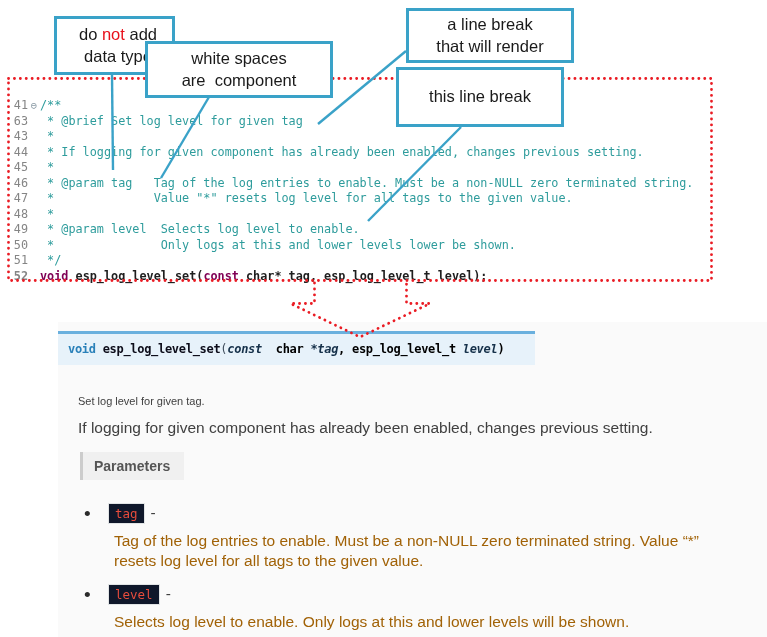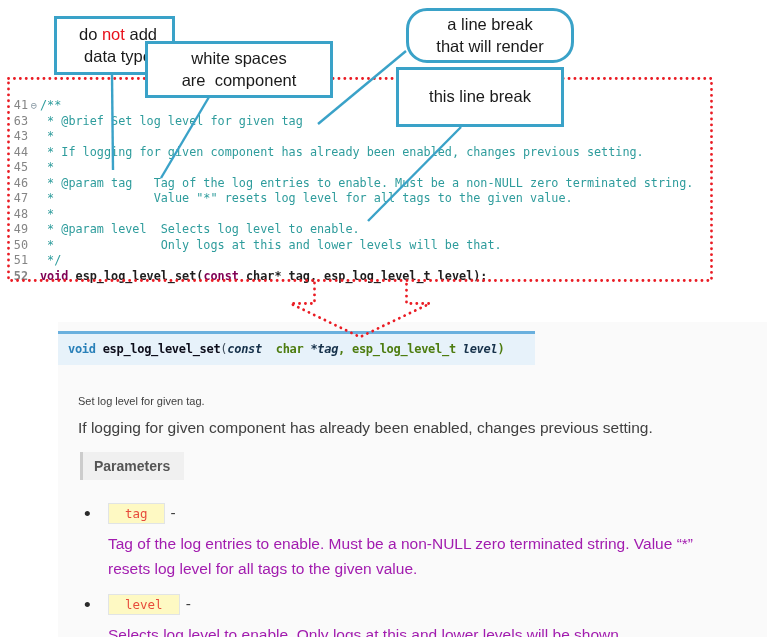--- a/index.html
+++ b/index.html
@@ -7,21 +7,21 @@
          font-family:"Liberation Sans",sans-serif;}
 
   
   .callout{position:absolute;background:#fff;border:3px solid #3AA2C8;z-index:4;
            display:flex;flex-direction:column;align-items:center;justify-content:center;
            font-size:16.5px;line-height:1.32;color:#1a1a1a;text-align:center;}
   .callout span{white-space:pre;}
   .red{color:#e8111c;}
   #box1{left:54px;top:16px;width:108px;height:53px;padding-left:7px;}
   #box2{left:145px;top:41px;width:182px;height:51px;}
-  #box3{left:406px;top:8px;width:162px;height:49px;border-radius:21px;}
+  #box3{left:406px;top:8px;width:162px;height:49px;}
   #box4{left:396px;top:67px;width:162px;height:54px;}
 
   
   .overlay{position:absolute;left:0;top:0;width:767px;height:637px;z-index:3;pointer-events:none;}
   .dotted-red{fill:none;stroke:#EA1C24;stroke-width:2.8;stroke-linecap:round;stroke-linejoin:round;
               stroke-dasharray:0.1 5.8;}
   .leader{stroke:#3AA2C8;stroke-width:2.4;stroke-linecap:butt;}
 
   
   .editor{position:absolute;left:10px;top:98px;z-index:2;
@@ -36,33 +36,33 @@
 
   
   .docpanel{position:absolute;left:58px;top:322px;width:709px;height:315px;background:#FAFAFA;z-index:1;}
   .sig{box-sizing:border-box;margin:9px 0 0 0;width:477px;background:#E7F2FA;
        border-top:3px solid #6AB0DE;padding:8px 10px 9px 10px;
        font-family:"DejaVu Sans Mono",monospace;font-size:12px;letter-spacing:-0.3px;
        color:#3d4b5a;white-space:pre;}
   .sig .skw{color:#2980B9;font-weight:bold;}
   .sig .snm{color:#0d0d1a;font-weight:bold;}
   .sig .sit{font-style:italic;color:#16314a;font-weight:bold;}
-  .sig .sty{color:#4d7c0f;font-weight:bold;}
+  .sig .sty{color:#000000;font-weight:bold;}
   .brief{margin:30px 0 0 20px;font-size:11px;color:#404040;}
   .para{margin:12px 0 0 20px;font-size:15.5px;color:#404040;}
   .fieldname{display:inline-block;margin:15px 0 14px 22px;background:#F0F0F0;
              border-left:3px solid #CCCCCC;padding:6px 14px 6px 11px;
              font-size:14px;font-weight:bold;color:#555;}
   ul.plist{margin:10px 0 0 0;padding:0;list-style:none;}
   ul.plist li{position:relative;padding-left:50px;margin-bottom:14px;}
   ul.plist li::before{content:"•";position:absolute;left:26px;top:-1px;font-size:19px;color:#2b2b2b;}
   .pcode{font-family:"DejaVu Sans Mono",monospace;font-size:12.5px;color:#E74C3C;
-         background:#fef9c3;border:1px solid #E1E4E5;padding:2px 16px;}
+         background:#0f172a;border:1px solid #E1E4E5;padding:2px 6px;}
   .pdash{font-size:15.5px;color:#404040;margin-left:6px;}
-  .pdesc{margin-top:9px;width:625px;font-size:15.5px;line-height:25px;color:#a21caf;}
+  .pdesc{margin-top:9px;margin-left:6px;width:625px;font-size:15.5px;line-height:20px;color:#a16207;}
 </style>
 </head>
 <body>
 
 <div class="stage">
 
   <svg class="overlay" viewBox="0 0 767 637">
     <rect class="dotted-red" x="8.5" y="78.5" width="703" height="202"></rect>
     <path class="dotted-red" d="M314.5 283 L314.5 303.5 L290.5 303.5 L360 337 L430 303.5 L406.5 303.5 L406.5 283"></path>
     <line class="leader" x1="112" y1="75" x2="113" y2="170"></line>
@@ -92,21 +92,21 @@
       <span class="ln">41</span><span class="gut"><span class="fold">⊖</span></span><span class="cmt">/**</span>
     </div>
     <div class="crow"><span class="ln">63</span><span class="gut"></span><span class="cmt"> * @brief Set log level for given tag</span></div>
     <div class="crow"><span class="ln">43</span><span class="gut"></span><span class="cmt"> *</span></div>
     <div class="crow"><span class="ln">44</span><span class="gut"></span><span class="cmt"> * If logging for given component has already been enabled, changes previous setting.</span></div>
     <div class="crow"><span class="ln">45</span><span class="gut"></span><span class="cmt"> *</span></div>
     <div class="crow"><span class="ln">46</span><span class="gut"></span><span class="cmt"> * @param tag   Tag of the log entries to enable. Must be a non-NULL zero terminated string.</span></div>
     <div class="crow"><span class="ln">47</span><span class="gut"></span><span class="cmt"> *              Value "*" resets log level for all tags to the given value.</span></div>
     <div class="crow"><span class="ln">48</span><span class="gut"></span><span class="cmt"> *</span></div>
     <div class="crow"><span class="ln">49</span><span class="gut"></span><span class="cmt"> * @param level  Selects log level to enable.</span></div>
-    <div class="crow"><span class="ln">50</span><span class="gut"></span><span class="cmt"> *               Only logs at this and lower levels will be that.</span></div>
+    <div class="crow"><span class="ln">50</span><span class="gut"></span><span class="cmt"> *               Only logs at this and lower levels lower be shown.</span></div>
     <div class="crow"><span class="ln">51</span><span class="gut"></span><span class="cmt"> */</span></div>
     <div class="crow decl">
       <span class="ln">52</span><span class="gut"></span><span><span class="kw">void</span><span> esp_log_level_set(</span><span class="kw">const</span><span> char* tag, esp_log_level_t level);</span></span>
     </div>
   </div>
 
   <div class="docpanel">
     <div class="sig"><span class="skw">void </span><span class="snm">esp_log_level_set</span><span>(</span><span class="skw sit">const</span><span>  </span><span class="sty">char </span><span class="sit">*tag</span><span class="sty">, </span><span class="sty">esp_log_level_t </span><span class="sit">level</span><span class="sty">)</span></div>
     <div class="brief">Set log level for given tag.</div>
     <div class="para">If logging for given component has already been enabled, changes previous setting.</div>

